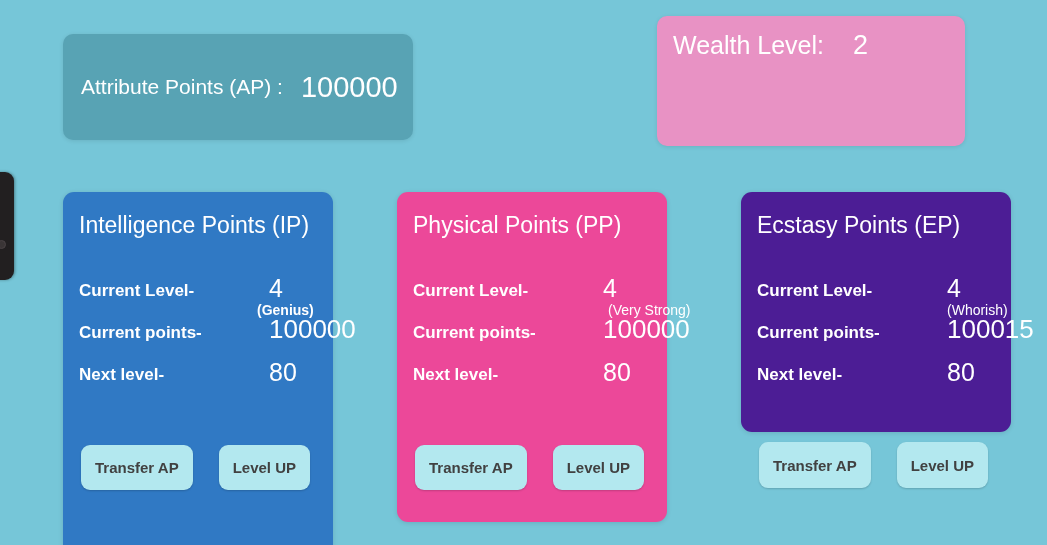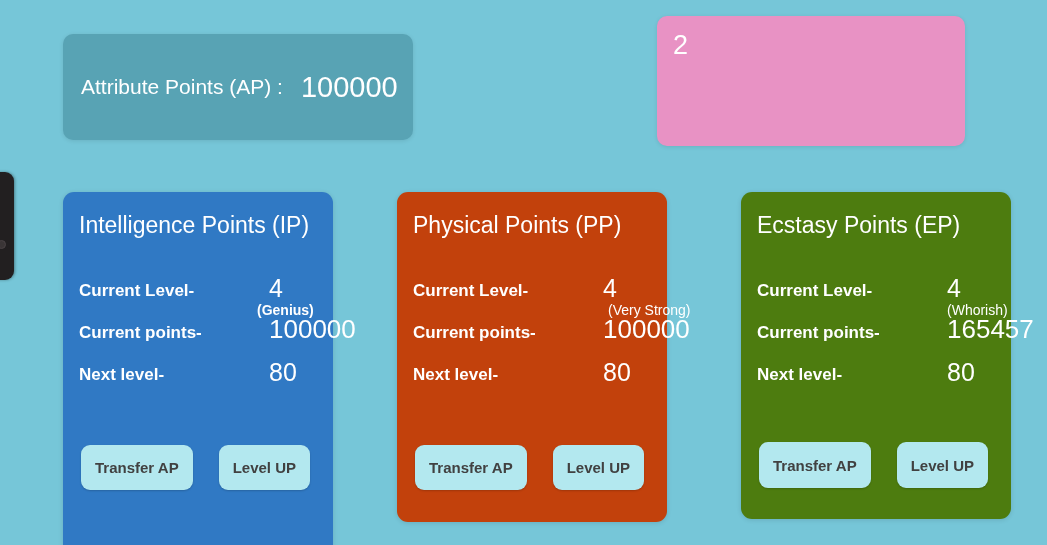--- a/index.html
+++ b/index.html
@@ -95,22 +95,22 @@
     white-space: nowrap;
   }
 
   
   .stat-card {
     position: absolute;
     border-radius: 11px;
     box-shadow: 0 1px 5px rgba(0,0,0,0.12);
   }
   #card-ip  { left: 63px;  top: 192px; width: 270px; height: 393px; background: #3079c4; }
-  #card-pp  { left: 397px; top: 192px; width: 270px; height: 330px; background: #c2410c; }
-  #card-ep  { left: 741px; top: 192px; width: 270px; height: 327px; background: #4d7c0f; }
+  #card-pp  { left: 397px; top: 192px; width: 270px; height: 330px; background: #ec4899; }
+  #card-ep  { left: 741px; top: 192px; width: 270px; height: 240px; background: #4c1d95; }
 
   .card-title {
     position: absolute;
     left: 16px;
     top: 20px;
     color: #ffffff;
     font-size: 23px;
     white-space: nowrap;
   }
 
@@ -192,20 +192,21 @@
   <div class="knob"></div>
 </div>
 
 <div id="ap-panel">
   <span class="ap-label">Attribute Points (AP) :</span>
   <span class="ap-value">100000</span>
 </div>
 
 <div id="wealth-panel">
   <div class="row">
+    <span class="lbl">Wealth Level:</span>
     <span class="val">2</span>
   </div>
 </div>
 
 <div class="stat-card" id="card-ip">
   <div class="card-title">Intelligence Points (IP)</div>
   <div class="card-rows">
     <div class="card-row row-level">
       <span class="r-label">Current Level-</span>
       <span class="r-value">4</span>
@@ -252,21 +253,21 @@
 <div class="stat-card" id="card-ep">
   <div class="card-title">Ecstasy Points (EP)</div>
   <div class="card-rows">
     <div class="card-row row-level">
       <span class="r-label">Current Level-</span>
       <span class="r-value">4</span>
       <span class="r-sub">(Whorish)</span>
     </div>
     <div class="card-row row-points">
       <span class="r-label">Current points-</span>
-      <span class="r-value">165457</span>
+      <span class="r-value">100015</span>
     </div>
     <div class="card-row row-next">
       <span class="r-label">Next level-</span>
       <span class="r-value">80</span>
     </div>
   </div>
   <div class="card-buttons">
     <button class="pill-btn">Transfer AP</button>
     <button class="pill-btn">Level UP</button>
   </div>

